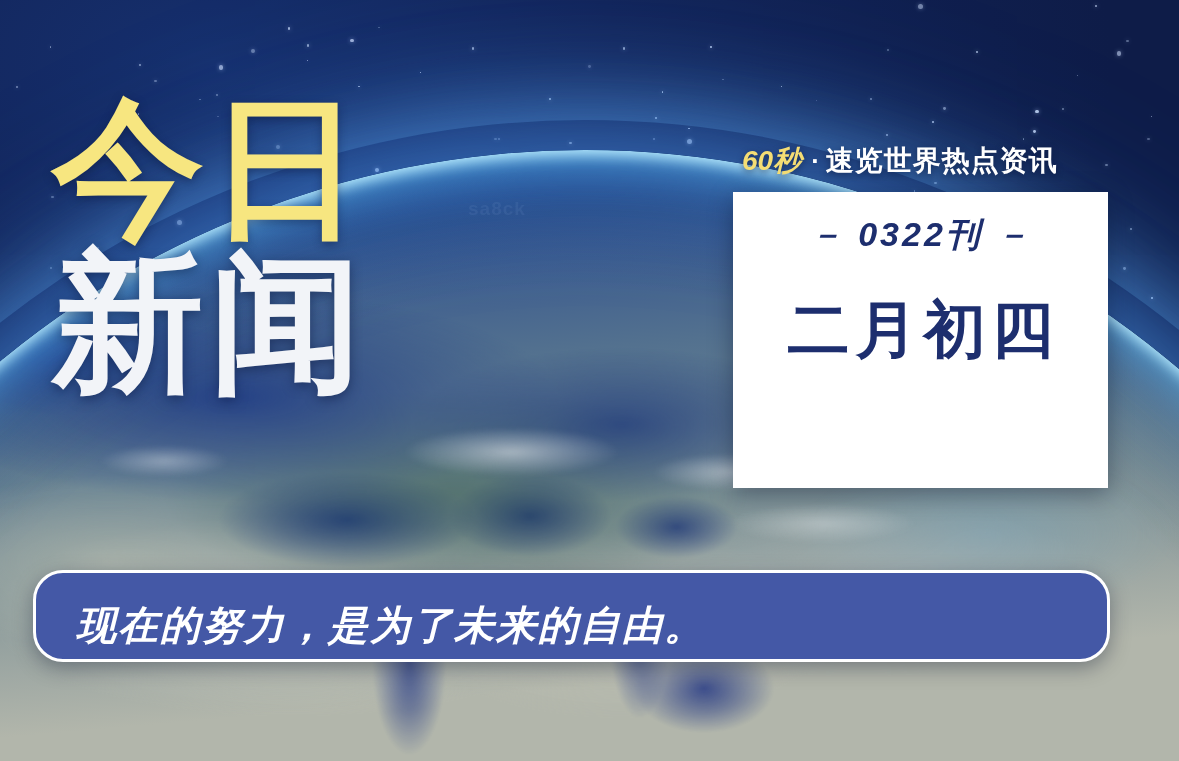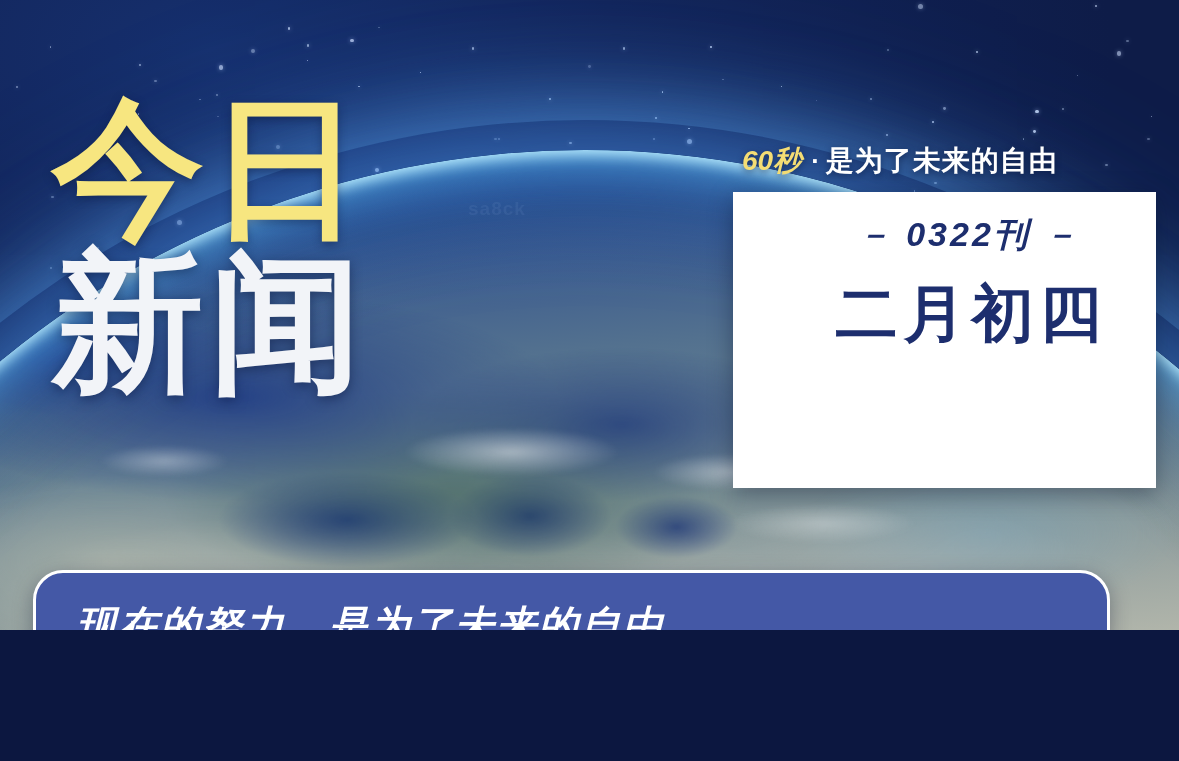--- a/index.html
+++ b/index.html
@@ -8,21 +8,21 @@
     padding: 0;
     background: #0c1740;
   }
   body {
     font-family: "Liberation Sans", "DejaVu Sans", sans-serif;
   }
 
   #poster {
     position: relative;
     width: 1179px;
-    height: 630px;
+    height: 761px;
     overflow: hidden;
     background: #b91c1c;
   }
 
   
   .space {
     position: absolute;
     inset: 0;
     background:
       radial-gradient(ellipse 900px 500px at 18% 8%, #16306e 0%, #122459 45%, #0e1c48 100%),
@@ -217,40 +217,39 @@
     left: 733px;
     top: 192px;
     width: 375px;
     height: 296px;
     z-index: 7;
     background: #ffffff;
     display: flex;
     flex-direction: column;
     align-items: center;
     box-shadow: 0 6px 22px rgba(4,12,40,.38);
-    padding-left: 48px;
   }
   .info-card .issue {
     margin-top: 20px;
     color: #1d2e6e;
     font-size: 34px;
     font-weight: 700;
     letter-spacing: 3px;
     font-style: italic;
   }
   .info-card .weekday {
     margin-top: 22px;
     color: #1d2e6e;
     font-size: 54px;
     font-weight: 700;
     letter-spacing: 10px;
     text-indent: 10px;
   }
   .info-card .lunar {
-    margin-top: 14px;
+    margin-top: 30px;
     color: #1d2e6e;
     font-size: 62px;
     font-weight: 700;
     letter-spacing: 6px;
     text-indent: 6px;
   }
 
   
   .quote-bar {
     position: absolute;
@@ -440,21 +439,21 @@
 
   <div class="masthead">
     <span class="line l1">今日</span>
     <span class="line l2">新闻</span>
   </div>
 
 
   <div class="tagline">
     <span class="secs">60秒</span>
     <span class="dot">·</span>
-    <span class="brief">是为了未来的自由</span>
+    <span class="brief">速览世界热点资讯</span>
   </div>
 
   <div class="info-card">
     <div class="issue">－ 0322刊 －</div>
     <div class="lunar">二月初四</div>
   </div>
 
   <div class="quote-bar">
     <span class="quote-text">现在的努力，是为了未来的自由。</span>
   </div>

